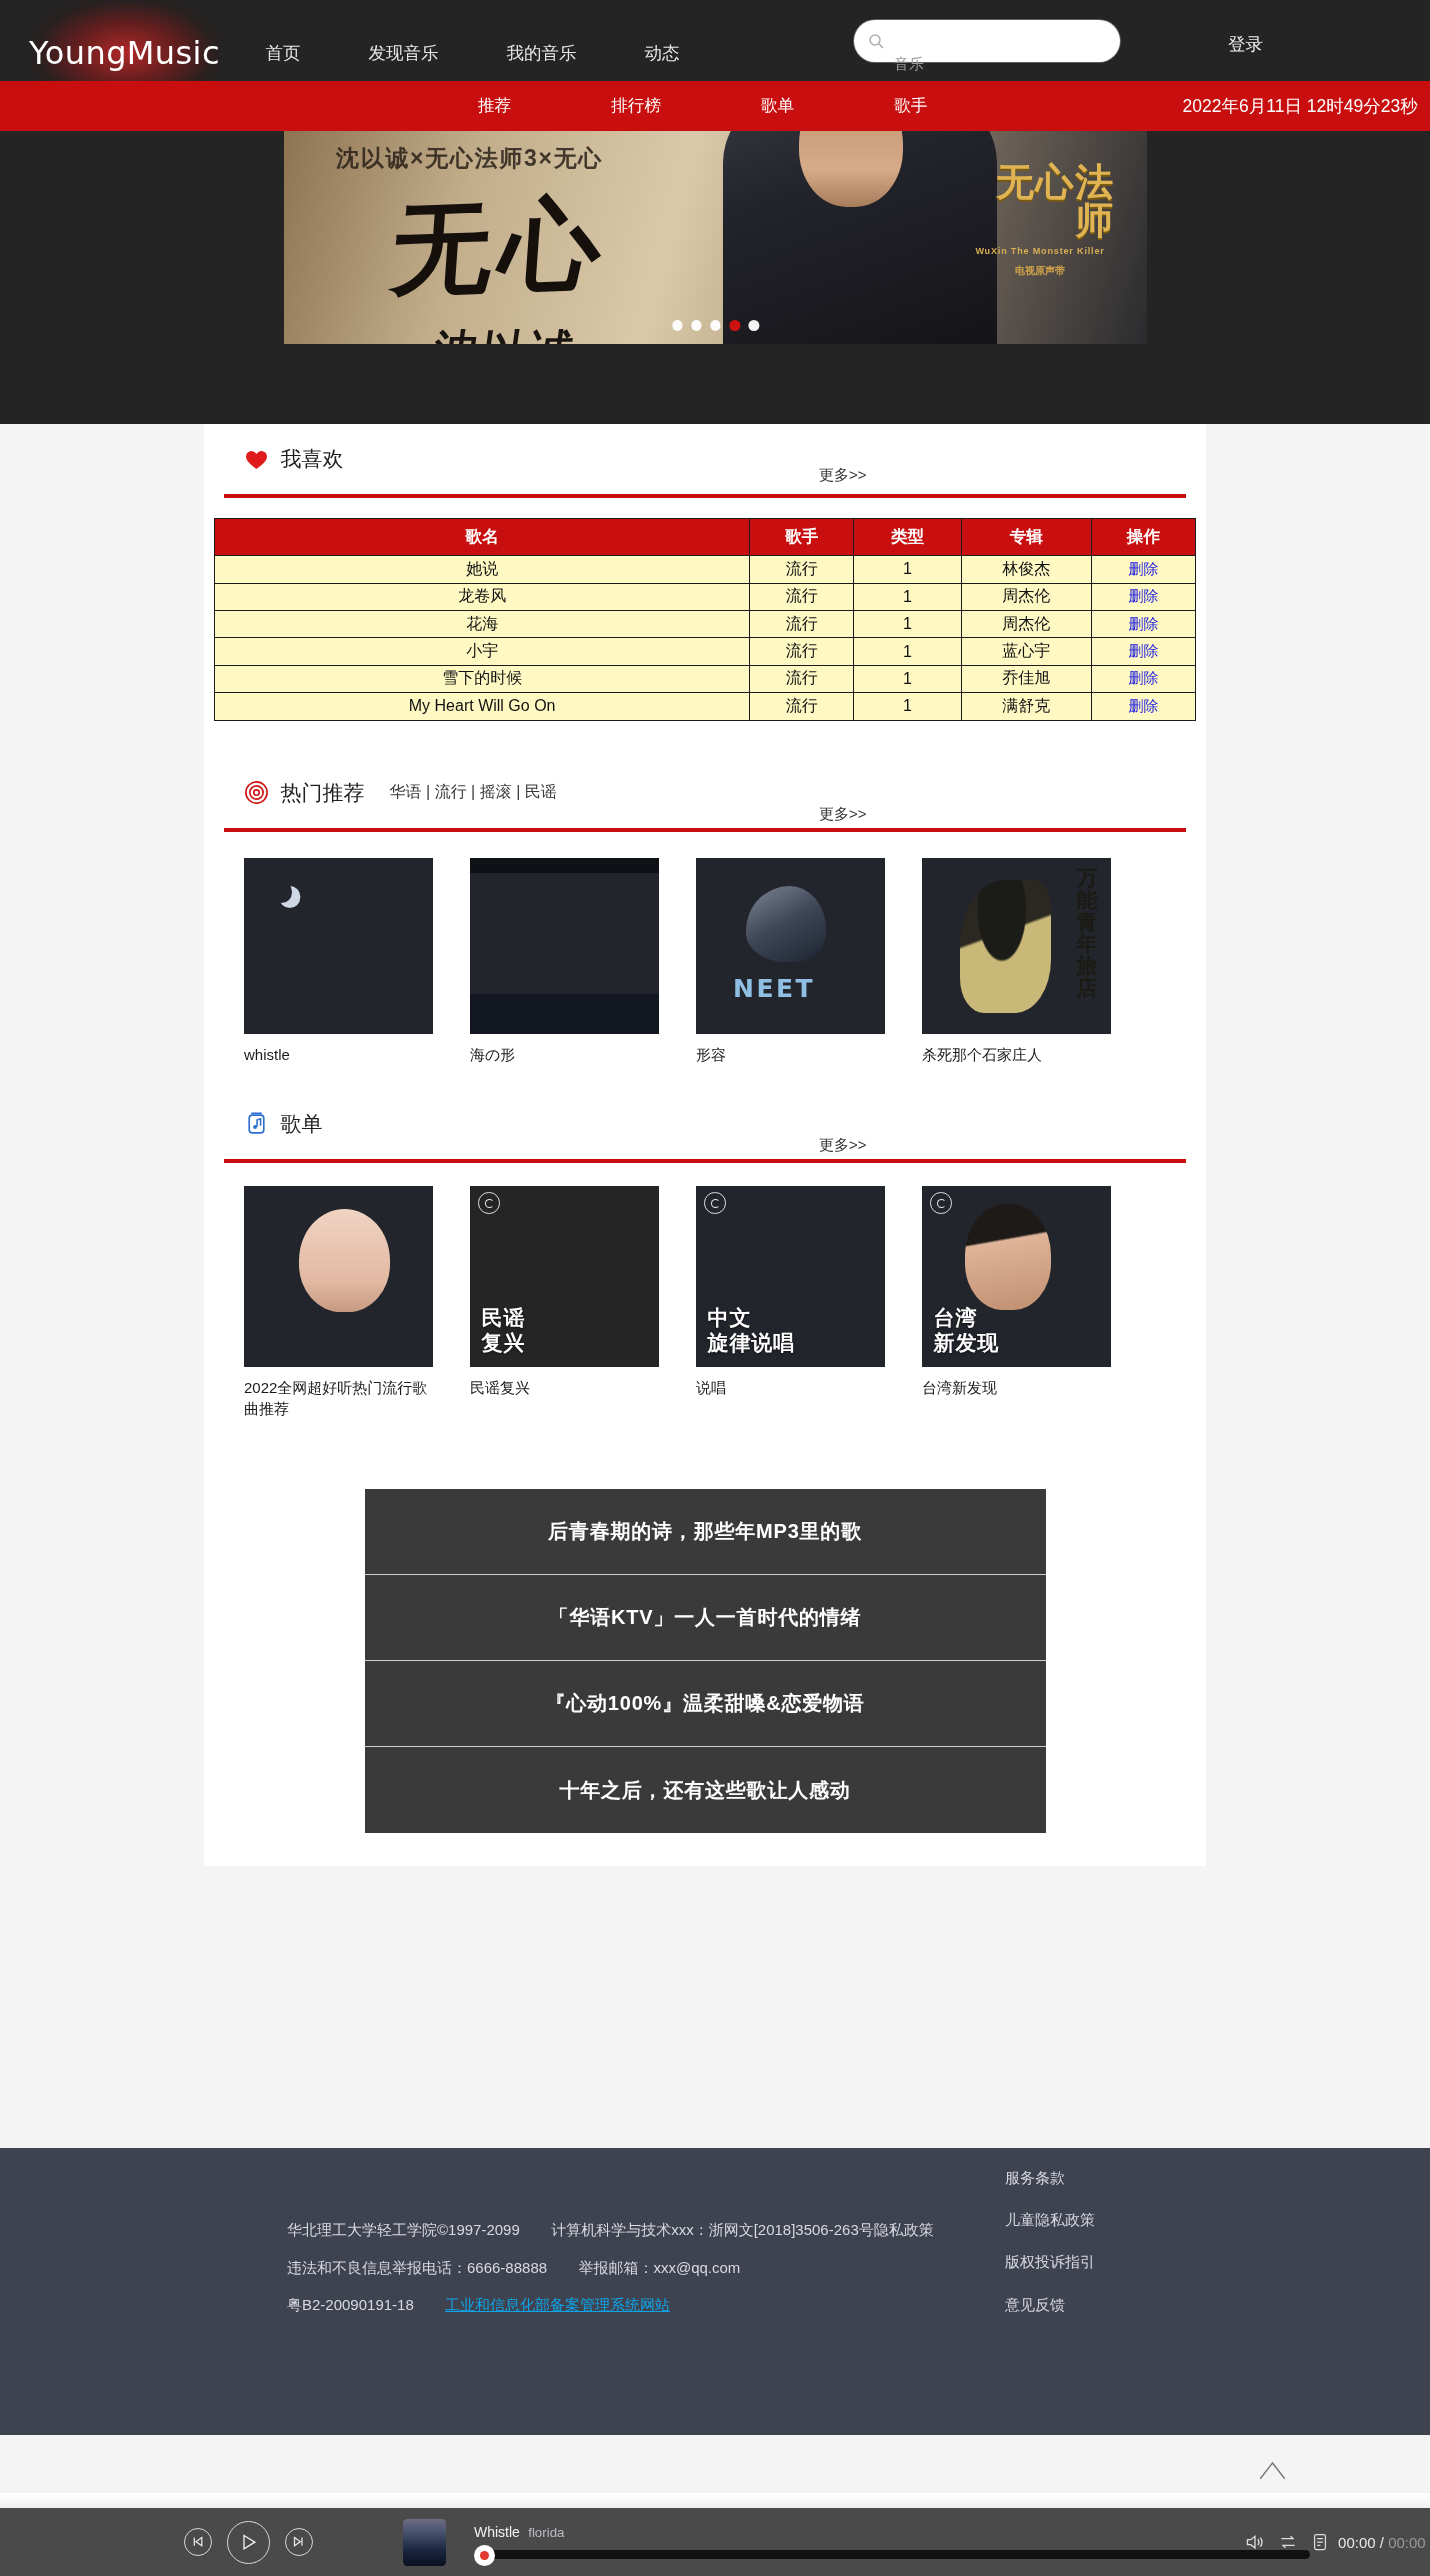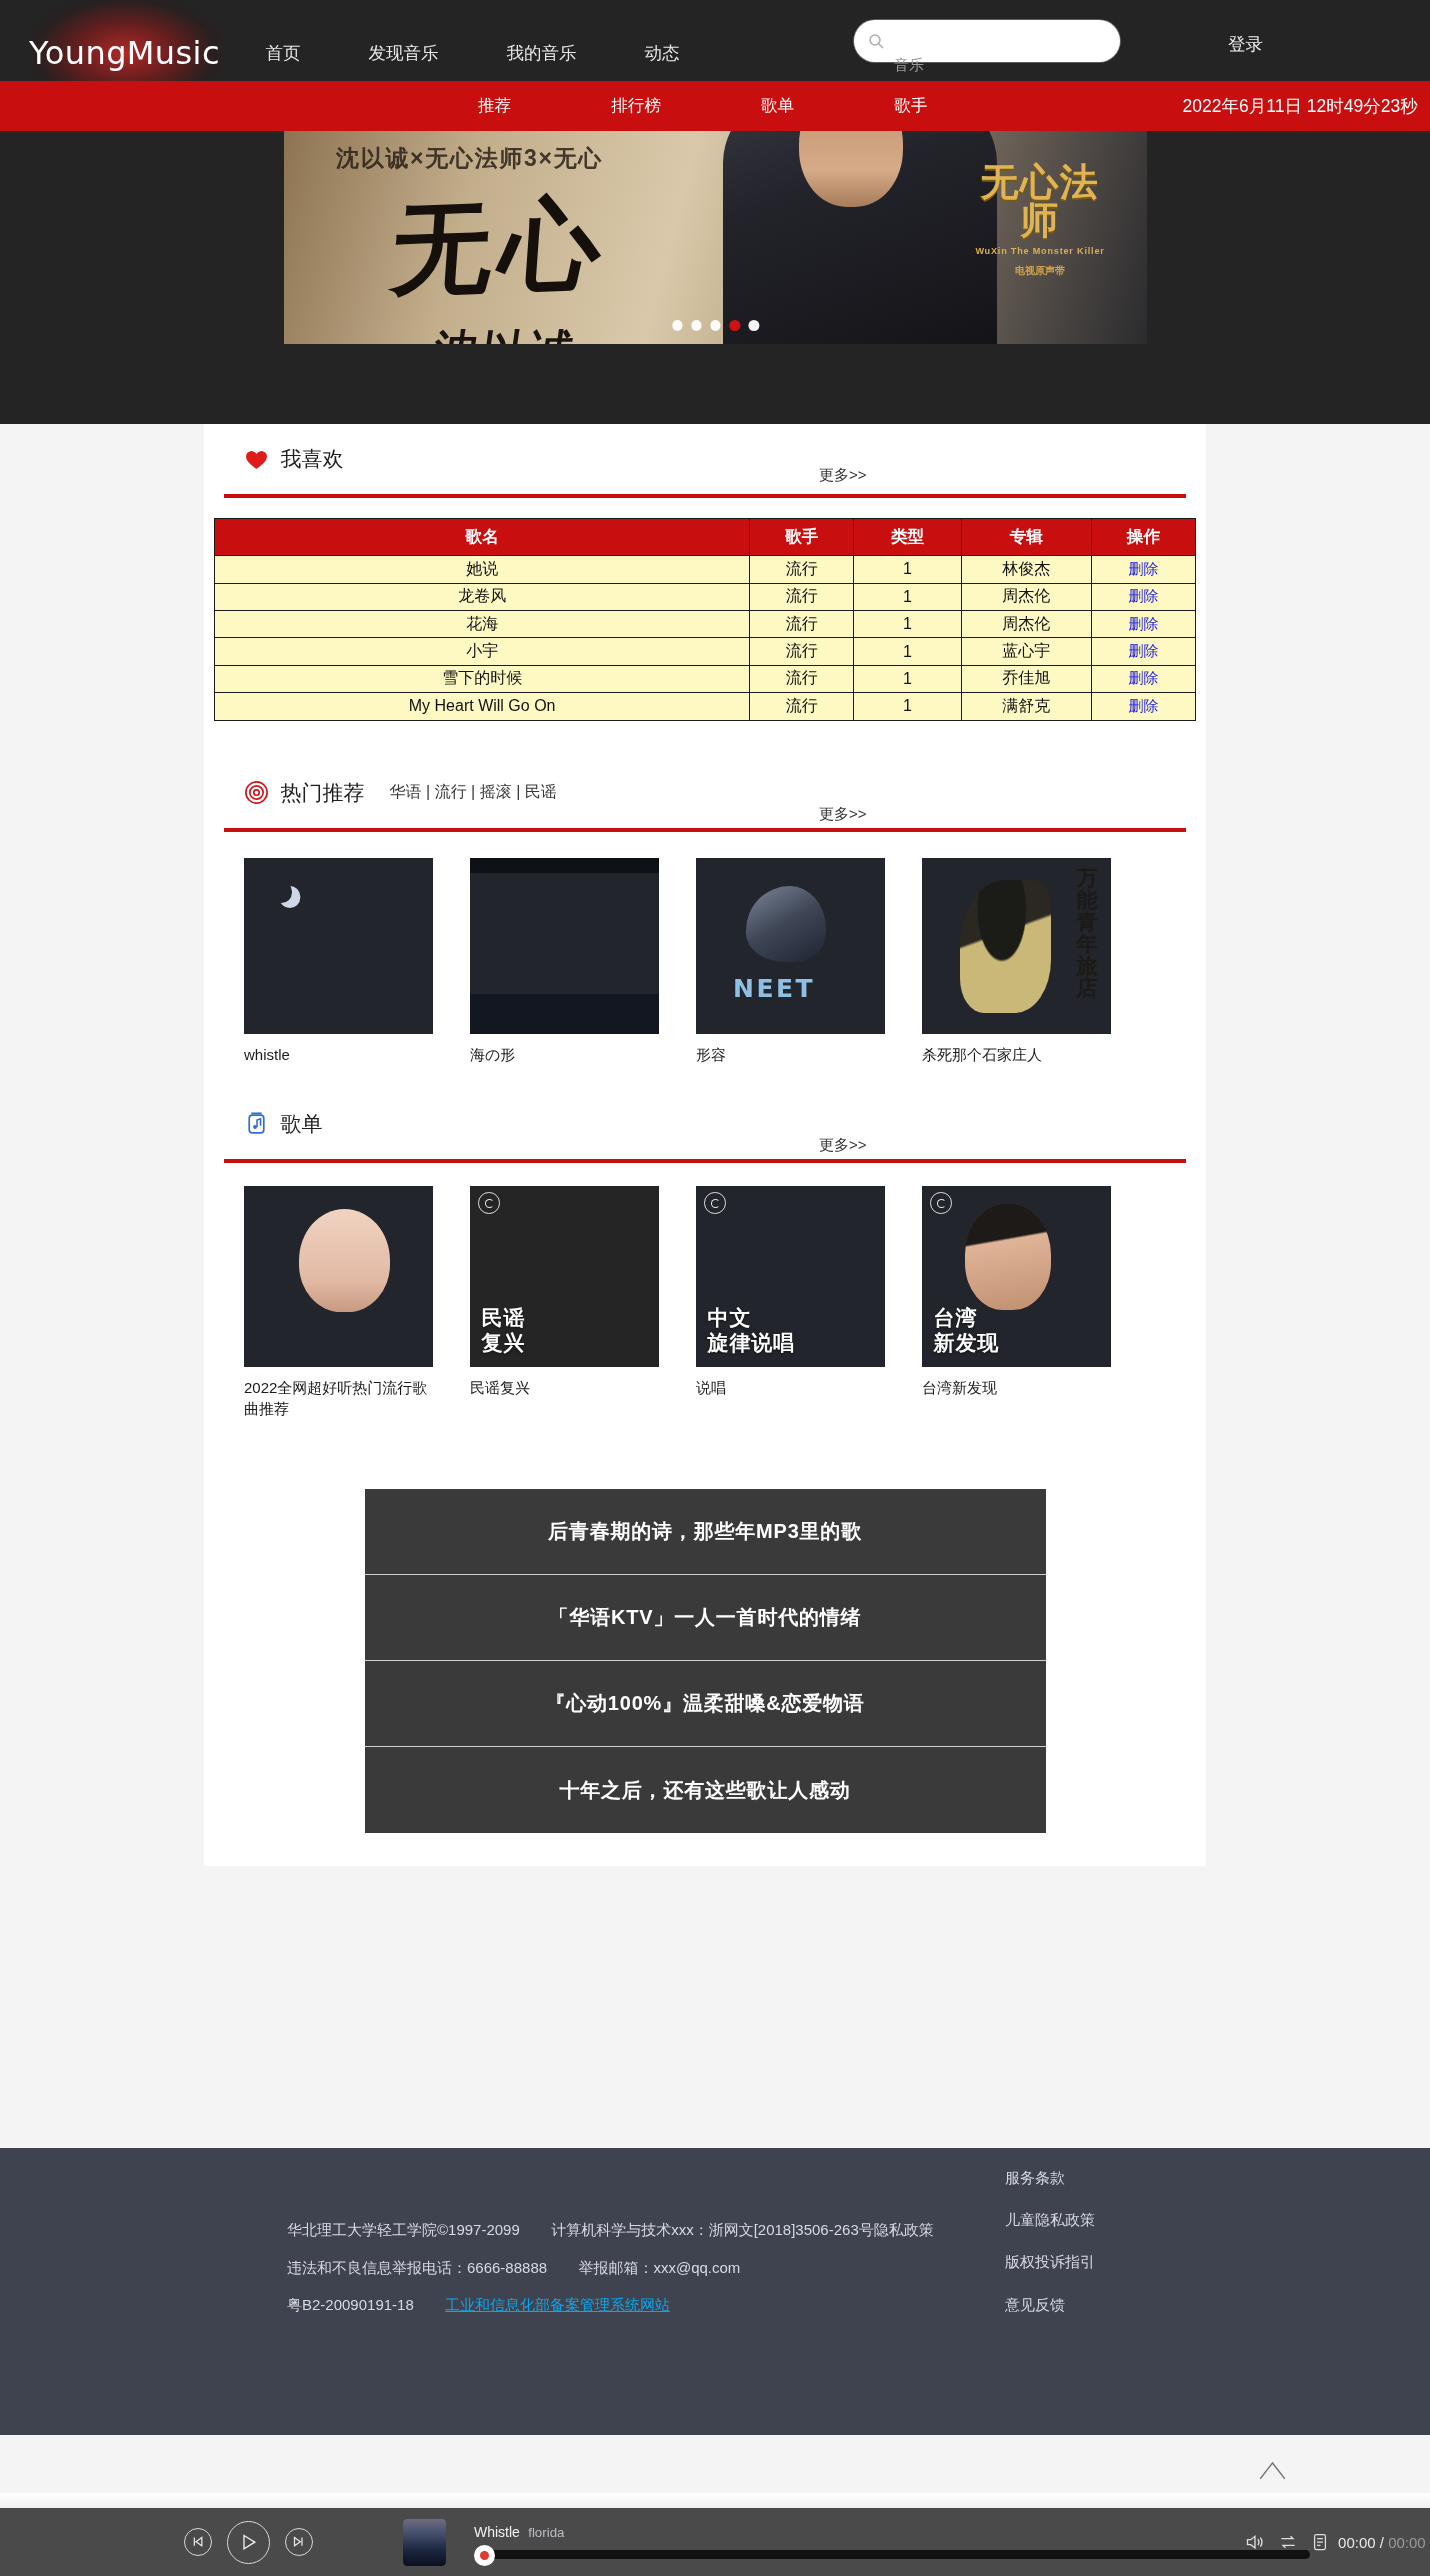--- a/index.html
+++ b/index.html
@@ -41,21 +41,21 @@
     position: absolute; left: 854px; top: 20px;
     width: 266px; height: 42px; background: #fff;
     border-radius: 21.6px; display: flex; align-items: center;
     padding: 0 13.3px; z-index: 5;
     box-shadow: 0 0 0 0.8px rgba(255,255,255,.35);
   }
   .search-icon { width: 18.3px; height: 18.3px; flex: 0 0 auto; margin-right: 8.3px; opacity: .55; }
   .search-input {
     border: none; outline: none; font-size: 15px; color: #333;
     background: transparent; width: 100%;
-    font-family: Liberation Sans, sans-serif;
+    font-family: Liberation Serif, serif;
     margin-top: 47px;
   }
   .search-input::placeholder { color: #9a9a9a; }
   .login-link {
     position: absolute; left: 1228px; top: 32px;
     color: #eee; font-size: 17.5px; text-decoration: none;
   }
 
   
   .rednav {
@@ -107,21 +107,21 @@
     border-radius: 46% 46% 0 0 / 34% 34% 0 0;
   }
   .banner-person::before {
     content:""; position:absolute; left: 76px; top: 11.6px; width: 104px; height: 125px;
     border-radius: 50% 50% 46% 46%;
     background: linear-gradient(180deg,#2a2018 0%, #c79a78 26%, #d7ab87 70%, #a67c5c 100%);
   }
   .banner-right-logo {
     position: absolute; right: 32px; top: 23px; width: 150px; height: 133px;
     display:flex; flex-direction:column; align-items:center; justify-content:center;
-    color:#e0b453; font-weight:700; text-align:center;
+    color:#e0b453; font-weight:700; text-align:right;
   }
   .brl-main { font-size: 38px; letter-spacing: 1.7px; line-height: 1; font-family:"DejaVu Serif", serif;
     text-shadow: 0 1.7px 0 #7a5a10; }
   .brl-en { font-size: 9.1px; letter-spacing: 0.8px; margin-top: 6.6px; color:#d9ae54; }
   .brl-cn { font-size: 10px; margin-top: 8px; color:#cfa24a; }
   .dots {
     position: absolute; left: 50%; transform: translateX(-50%); bottom: 13.3px;
     display: flex; gap: 8.3px; z-index: 4;
   }
   .dot { width: 10.8px; height: 10.8px; border-radius: 50%; background: #fff; opacity: .95; }

